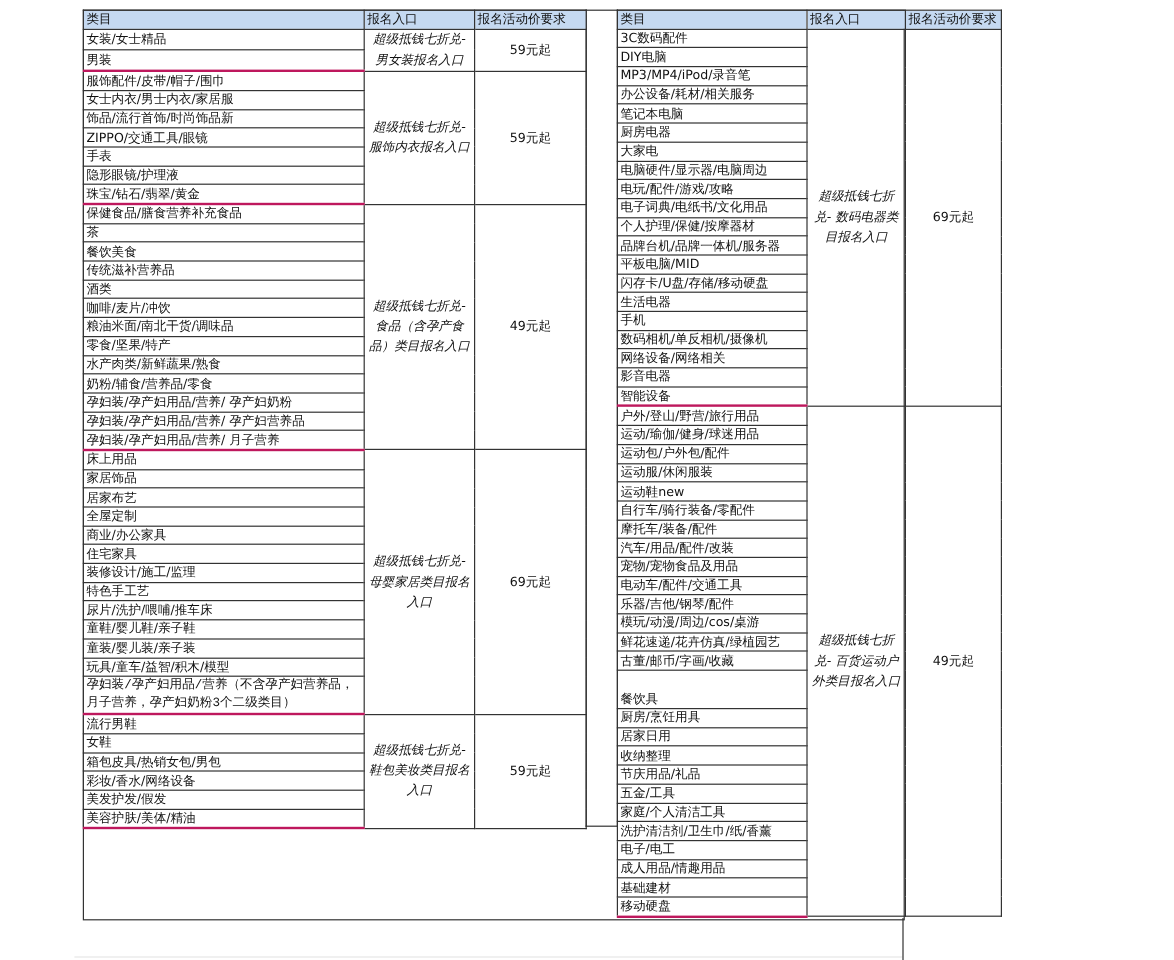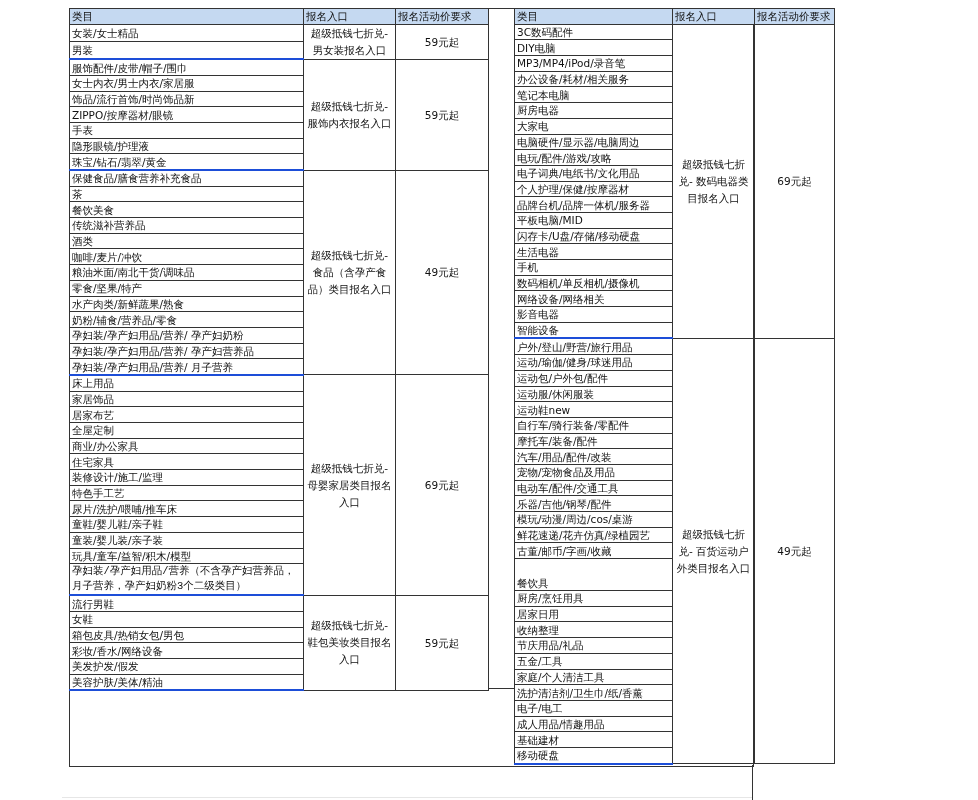--- a/index.html
+++ b/index.html
@@ -3,26 +3,26 @@
 <meta charset="utf-8">
 <style>
   html, body { margin:0; padding:0; background:#ffffff; }
   body { width:978px; height:800px; position:relative; overflow:hidden;
          font-family:"DejaVu Sans","Liberation Sans",sans-serif; color:#111; }
   .sheet { position:absolute; left:0; top:0; width:830px; height:800px; }
   .grid { position:absolute; border-collapse:collapse; table-layout:fixed; }
   .grid td { border:1px solid #333; padding:0 2px; font-size:10.5px; height:14.7px;
              line-height:14px; white-space:nowrap; overflow:hidden; vertical-align:middle; }
   .grid td.hdr { background:#c5d9f1; }
-  .grid td.merge { text-align:center; white-space:normal; line-height:17px; font-size:10.5px; }
+  .grid td.merge { text-align:center; white-space:normal; line-height:17px; font-size:10.5px;font-style:italic; }
   .grid td.price { text-align:center;margin-top:36px; }
   .grid td.wrap { white-space:normal; line-height:15px; }
   #left { left:69px; top:8px; width:419px; }
   #right { left:514px; top:8px; width:320px; }
-  .thick-bottom td { border-bottom:2px solid #1d4ed8; }
+  .thick-bottom td { border-bottom:2px solid #be185d; }
   .outer-frame { position:absolute; border:1px solid #333; background:transparent; pointer-events:none; }
   .gap-col { position:absolute; border:1px solid #333; }
   .bottom-line { position:absolute; background:#e6e6e6; height:1px; }
 </style>
 </head>
 <body>
 
 <div class="sheet">
 
   <div class="outer-frame" style="left:69px; top:8px; width:683px; height:757px;"></div>
@@ -53,21 +53,21 @@
           <td class="merge" rowspan="7">超级抵钱七折兑-服饰内衣报名入口</td>
           <td class="price" rowspan="7">59元起</td>
         </tr>
         <tr>
           <td>女士内衣/男士内衣/家居服</td>
         </tr>
         <tr>
           <td>饰品/流行首饰/时尚饰品新</td>
         </tr>
         <tr>
-          <td>ZIPPO/按摩器材/眼镜</td>
+          <td>ZIPPO/交通工具/眼镜</td>
         </tr>
         <tr>
           <td>手表</td>
         </tr>
         <tr>
           <td>隐形眼镜/护理液</td>
         </tr>
         <tr class="thick-bottom">
           <td>珠宝/钻石/翡翠/黄金</td>
         </tr>

